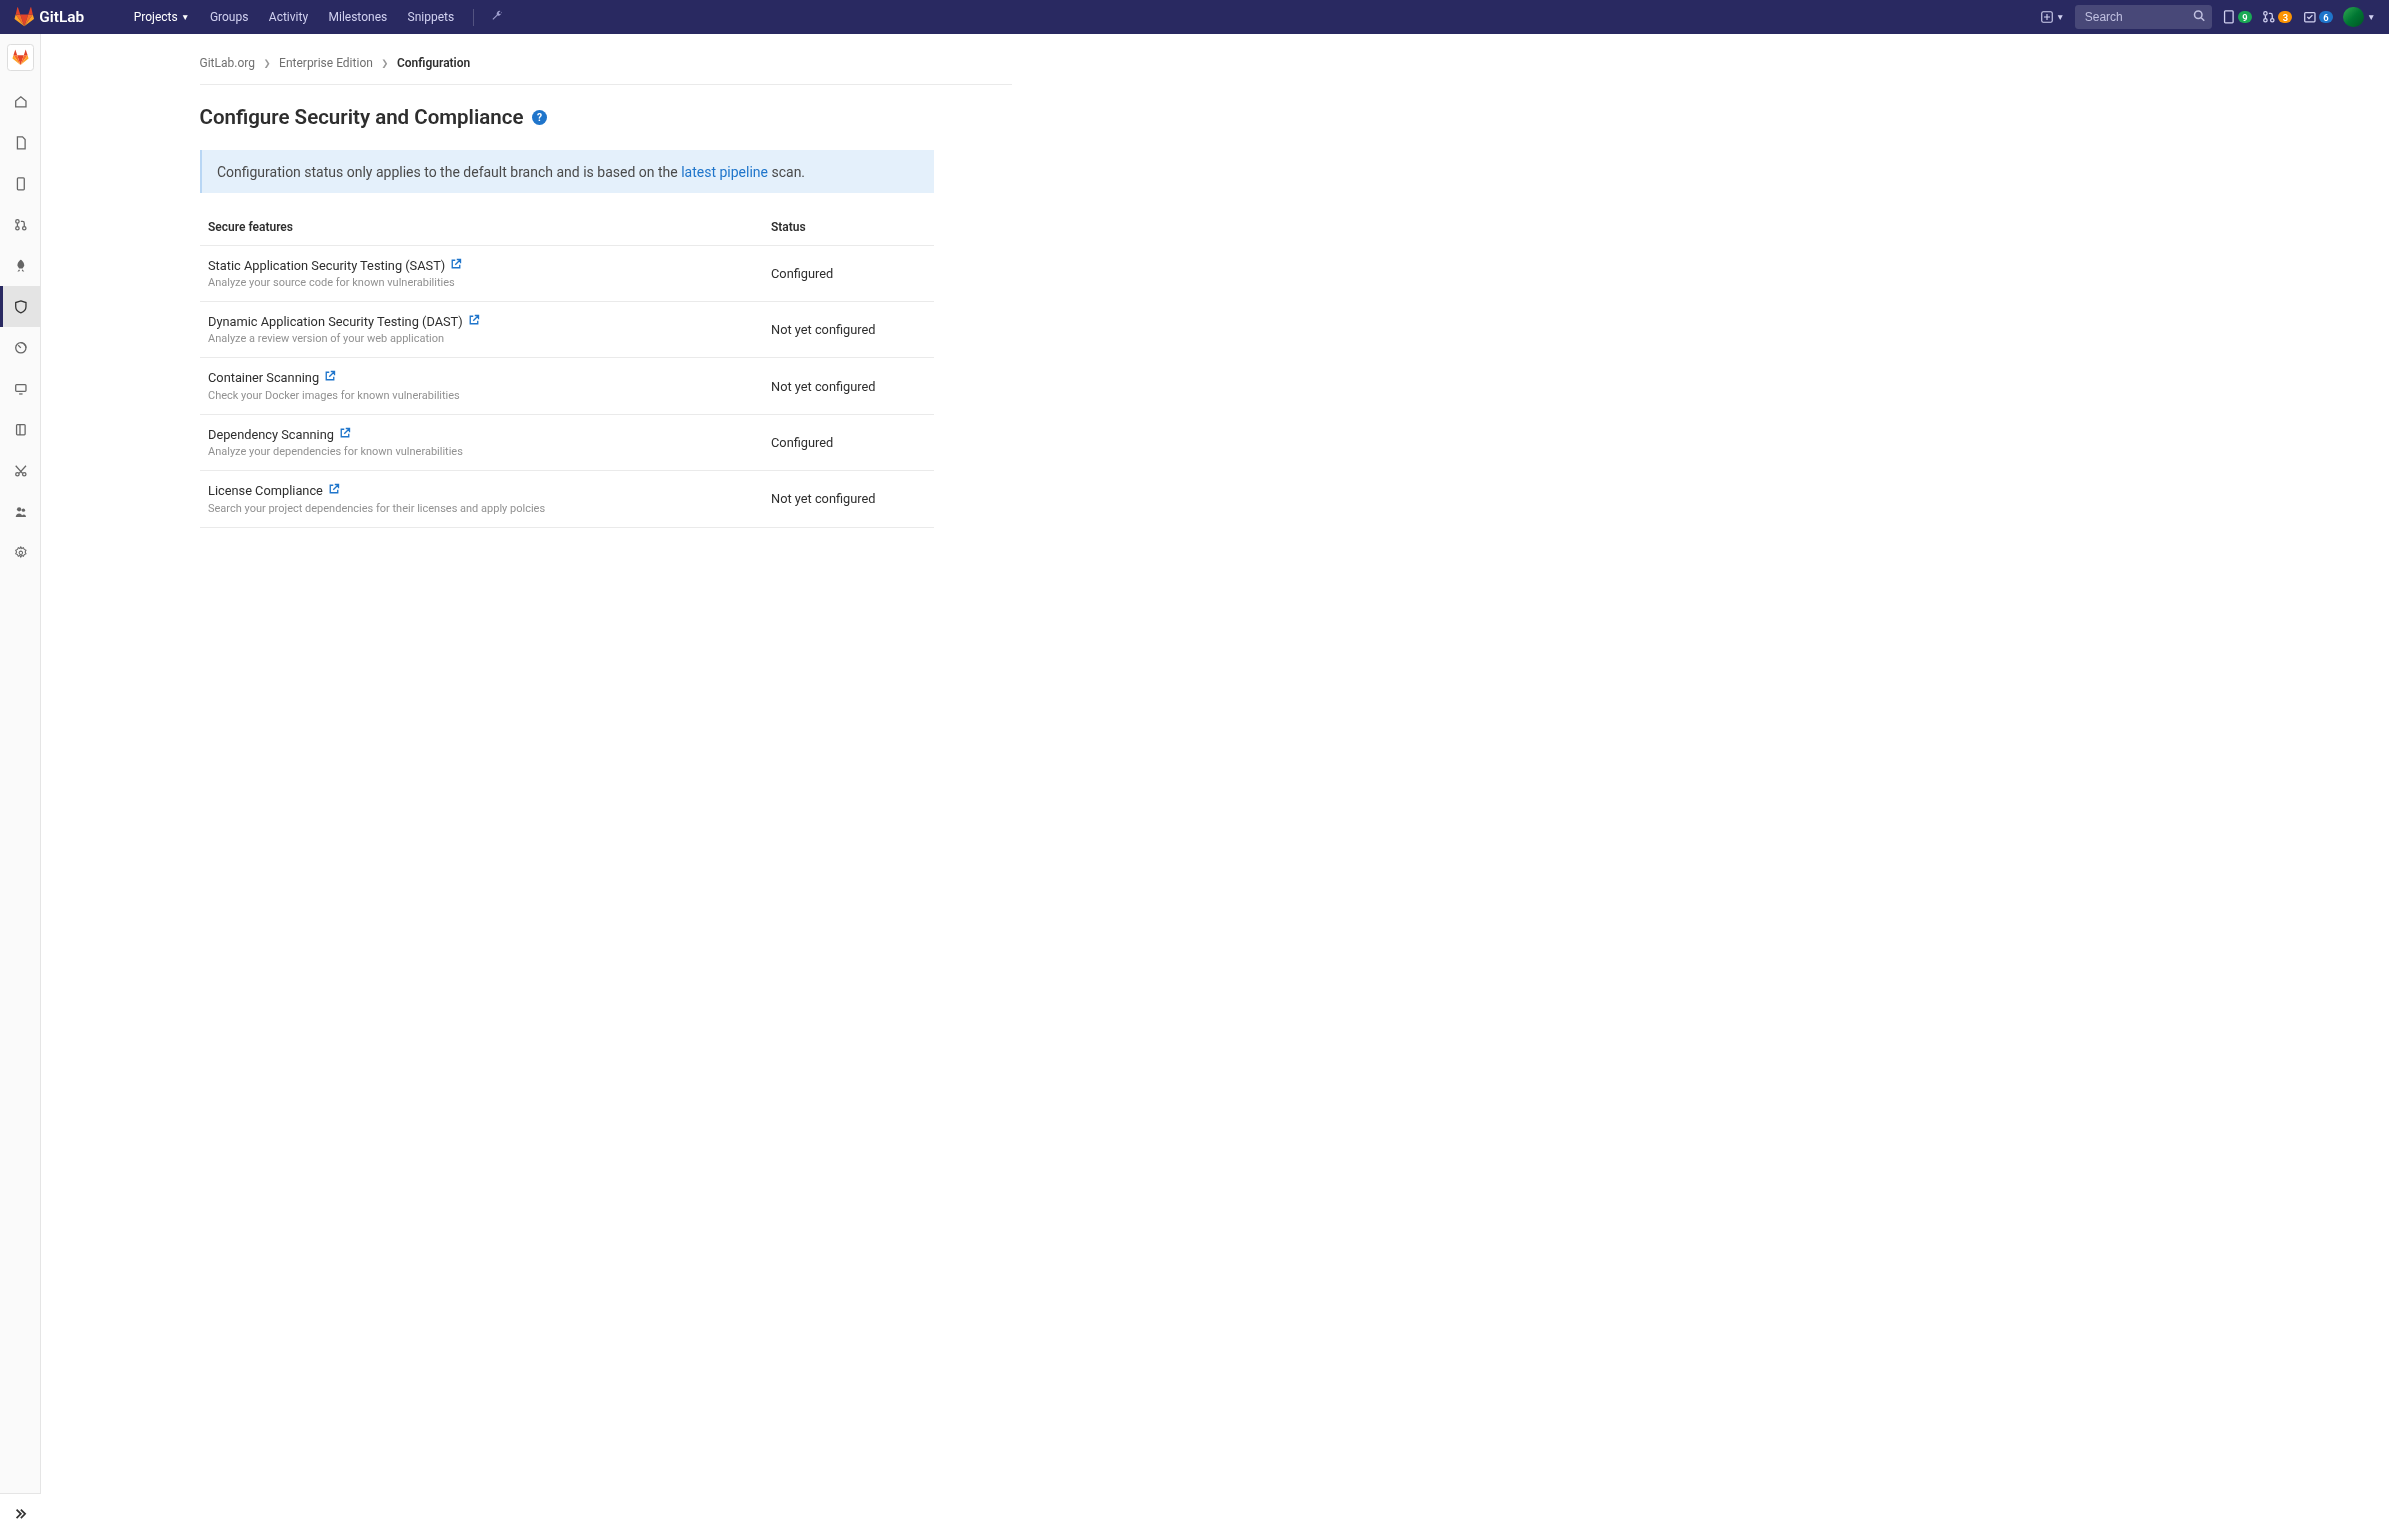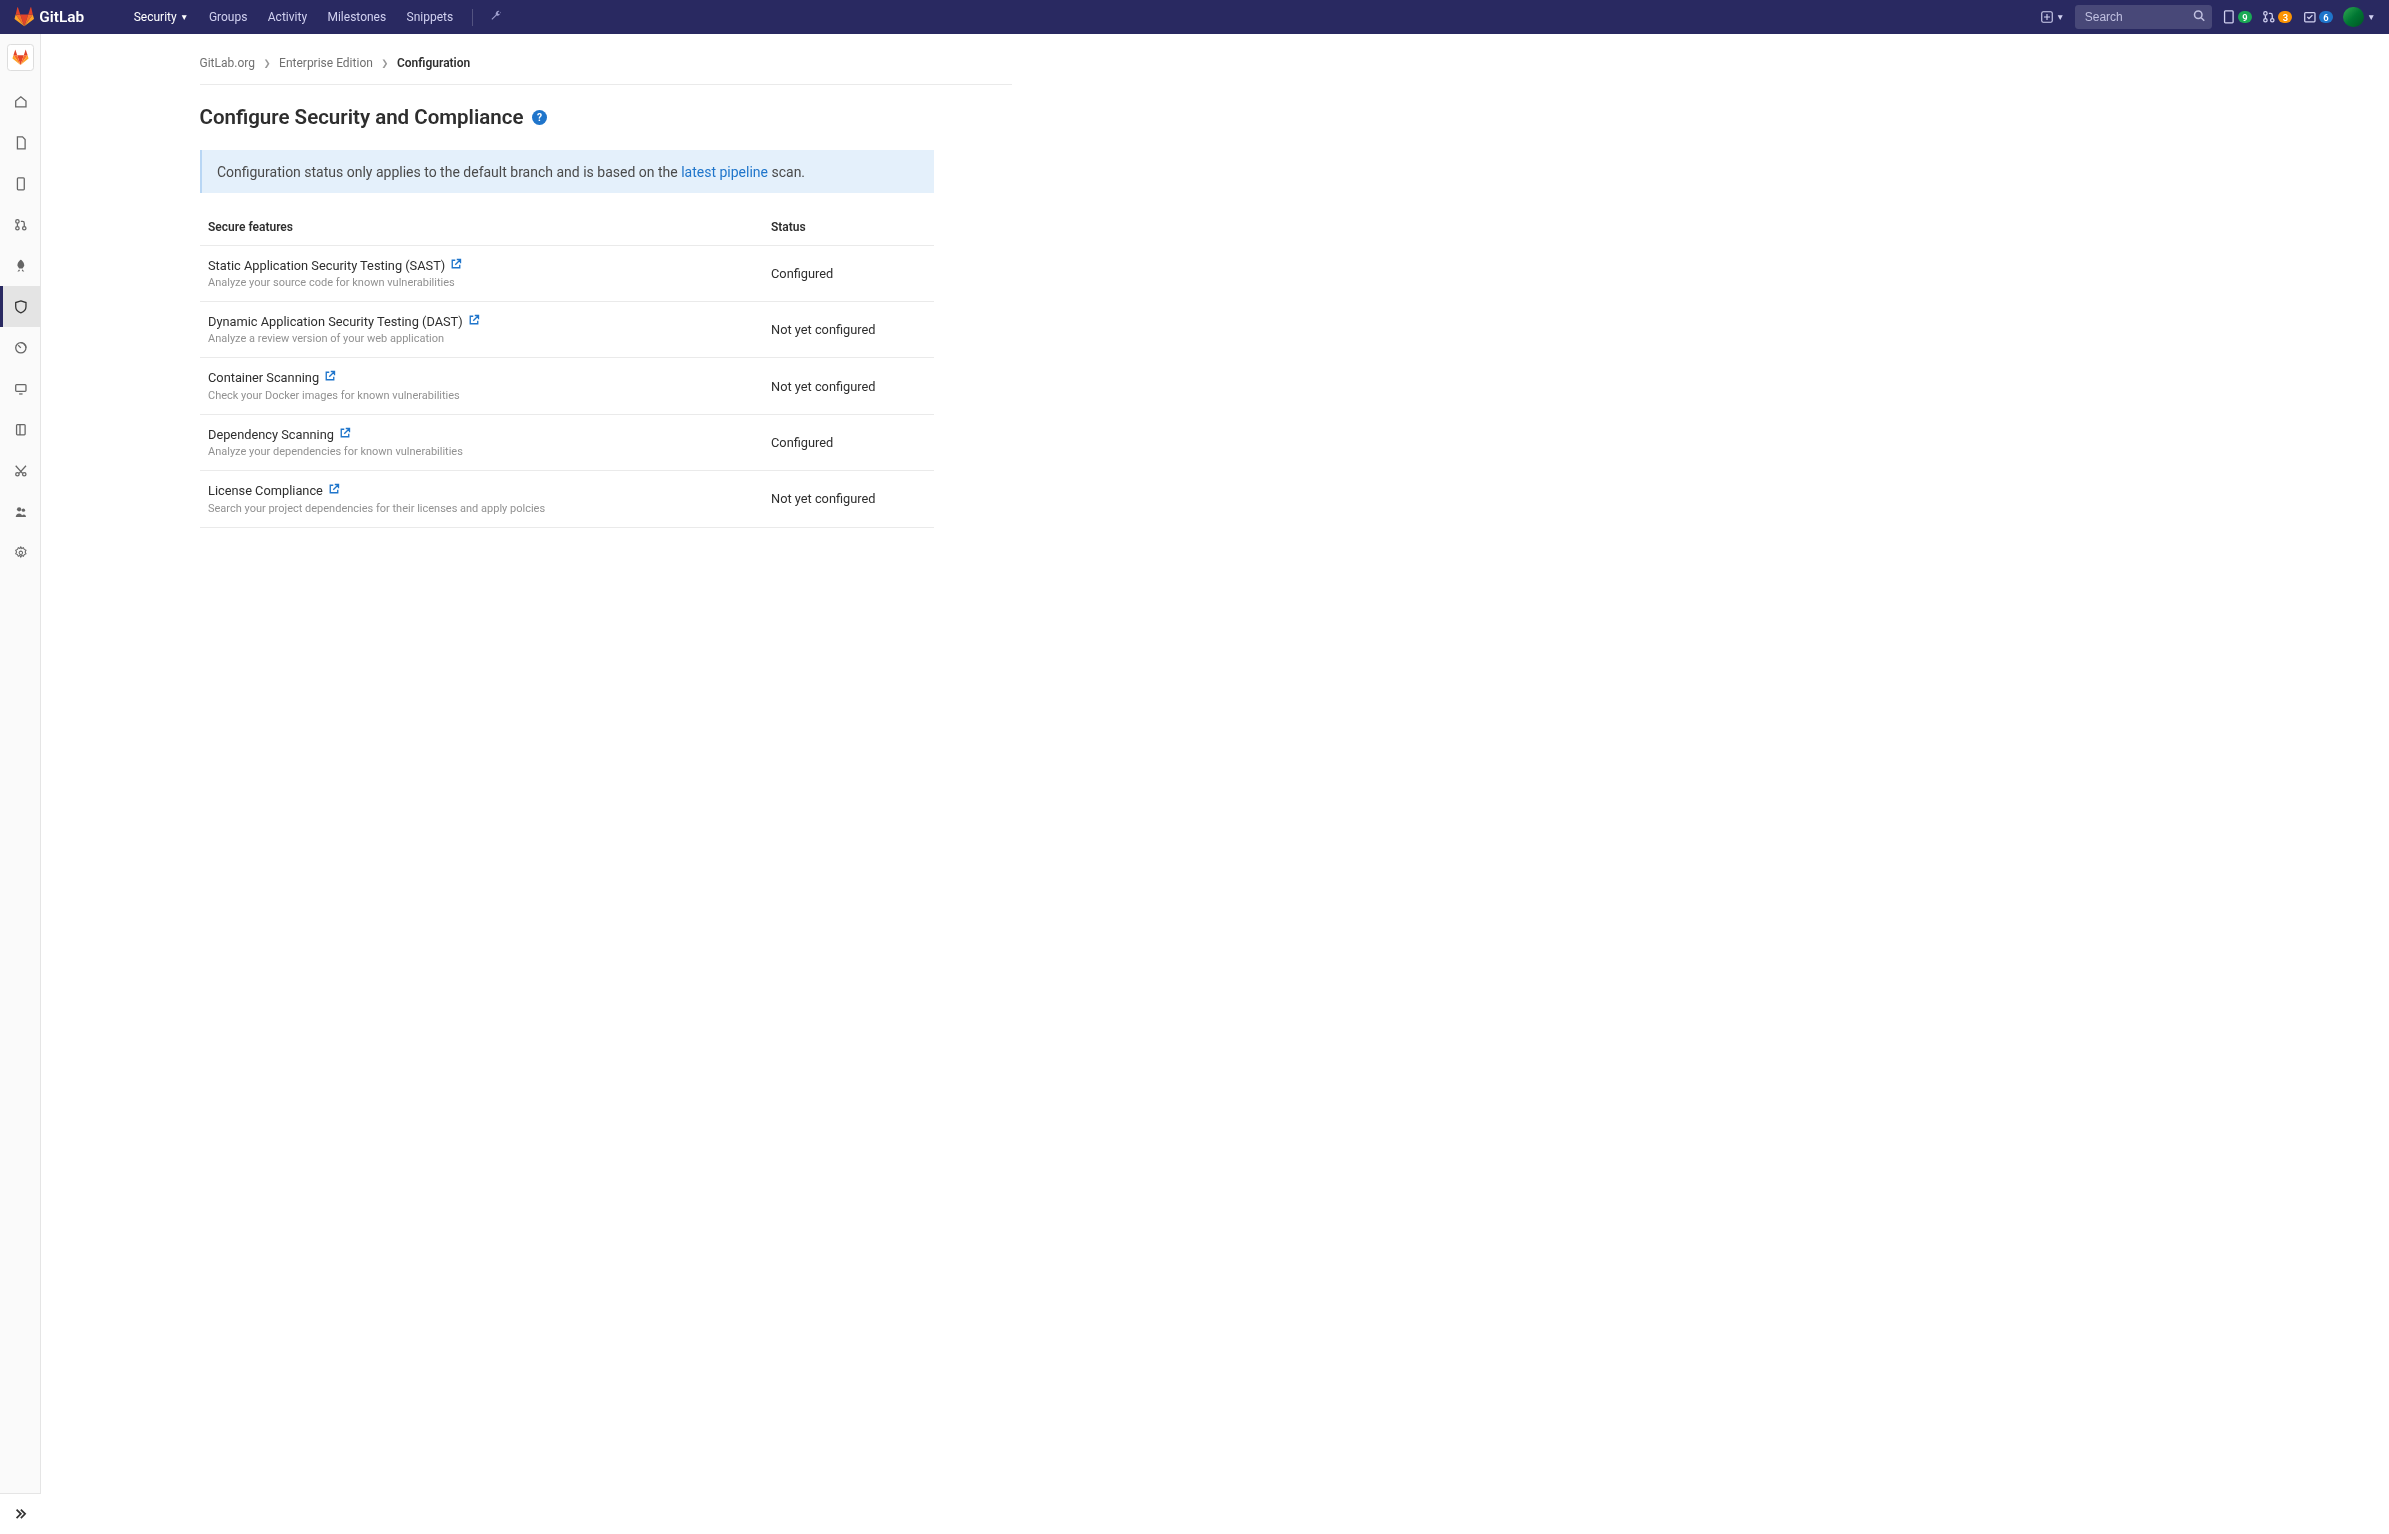--- a/index.html
+++ b/index.html
@@ -82,21 +82,21 @@
           <path fill="#fca326" d="M3 13l-2 7c-.2.6 0 1.2.5 1.6L18 34z"></path>
           <path fill="#e24329" d="M3 13h8L7 1c-.2-.6-1-.6-1.2 0z"></path>
           <path fill="#fc6d26" d="M18 34l7-21h8z"></path>
           <path fill="#fca326" d="M33 13l2 7c.2.6 0 1.2-.5 1.6L18 34z"></path>
           <path fill="#e24329" d="M33 13h-8l4-12c.2-.6 1-.6 1.2 0z"></path>
         </svg>
       <span class="gitlab-wordmark">GitLab</span>
     </div>
     <div class="nav-links">
       <div class="nav-link active">
-        <span>Security</span>
+        <span>Projects</span>
         <span class="nav-dropdown-icon">▼</span>
       </div>
       <div class="nav-link">Groups</div>
       <div class="nav-link">Activity</div>
       <div class="nav-link">Milestones</div>
       <div class="nav-link">Snippets</div>
       <div class="nav-sep"></div>
       <div class="wrench-icon">
         <svg width="12" height="12" viewBox="0 0 16 16" fill="currentColor">
             <path d="M13.7 2.3a4 4 0 01-5 5L3 13l-1-1 5.7-5.7a4 4 0 015-5l-2.4 2.4.7 1.3 1.3.7 2.4-2.4z"></path>

